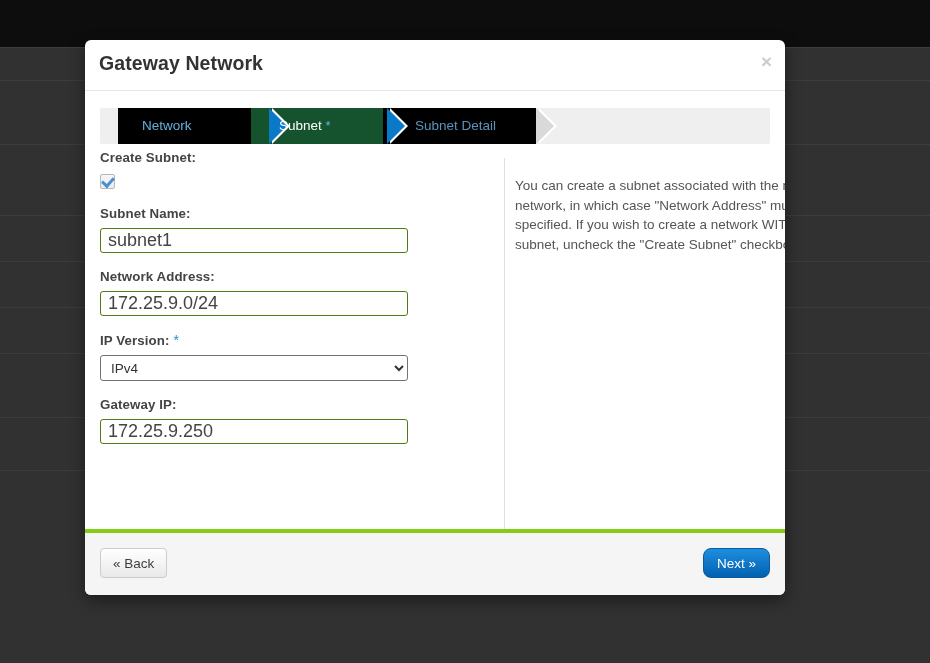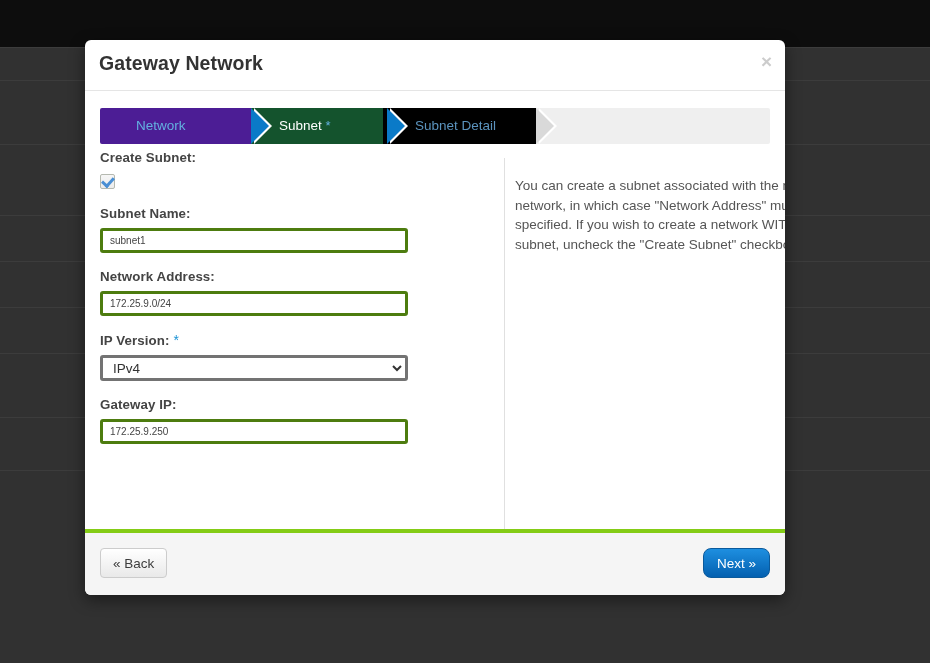--- a/index.html
+++ b/index.html
@@ -116,25 +116,25 @@
     top: 0;
     width: 0;
     height: 0;
     border-top: 18px solid transparent;
     border-bottom: 18px solid transparent;
     border-left: 18px solid #ffffff;
     z-index: 1;
   }
 
   #step-0 {
-    left: 0;
+    left: 18px;
     width: 151px;
-    background: #4c1d95;
+    background: #000000;
     color: #63b1e0;
-    padding-left: 36px;
+    padding-left: 24px;
   }
   #step-0 .arrow { border-left: 18px solid #0a7ac8; }
 
   #step-1 {
     left: 151px;
     width: 136px;
     background: #14532d;
     color: #ffffff;
     padding-left: 28px;
   }
@@ -192,35 +192,35 @@
   .field-label .req-star {
     color: #1b92d4;
     font-weight: normal;
     font-size: 14px;
   }
 
   input.text-input {
     width: 308px;
     height: 25px;
     box-sizing: border-box;
-    border: 3px solid #4d7c0f;
+    border: 1px solid #4d7c0f;
     border-radius: 3px;
     padding: 3px 7px;
-    font-size: 10px;
+    font-size: 18px;
     color: #444444;
     font-family: "Liberation Sans", sans-serif;
     background: #ffffff;
     outline: none;
   }
 
   select.select-input {
     width: 308px;
     height: 26px;
     box-sizing: border-box;
-    border: 3px solid #737373;
+    border: 1px solid #737373;
     border-radius: 3px;
     padding: 2px 6px;
     font-size: 13.5px;
     color: #333333;
     font-family: "Liberation Sans", sans-serif;
     background: #ffffff;
   }
 
   .cb-wrap { margin-top: 2px; margin-bottom: 2px; }
 

